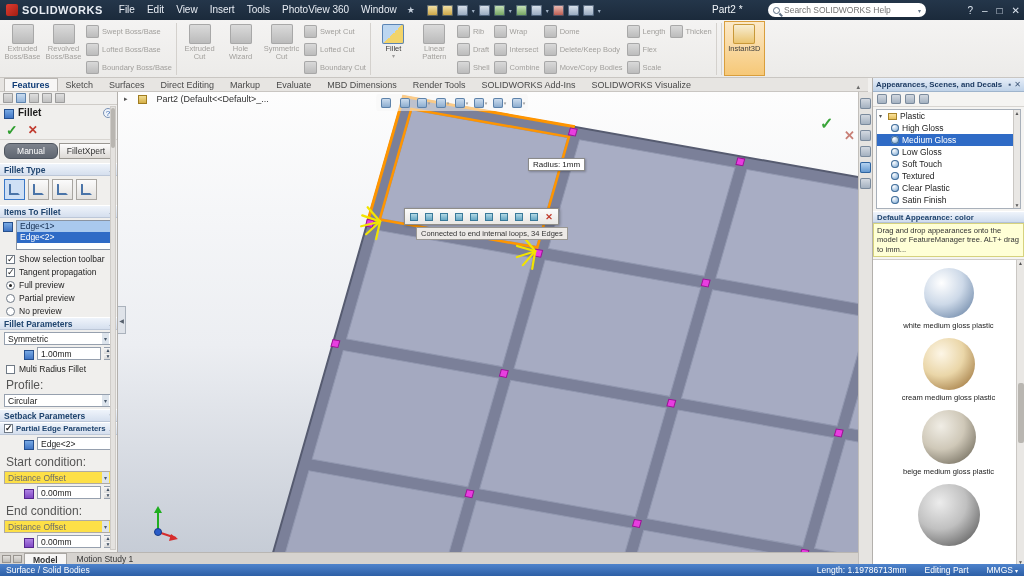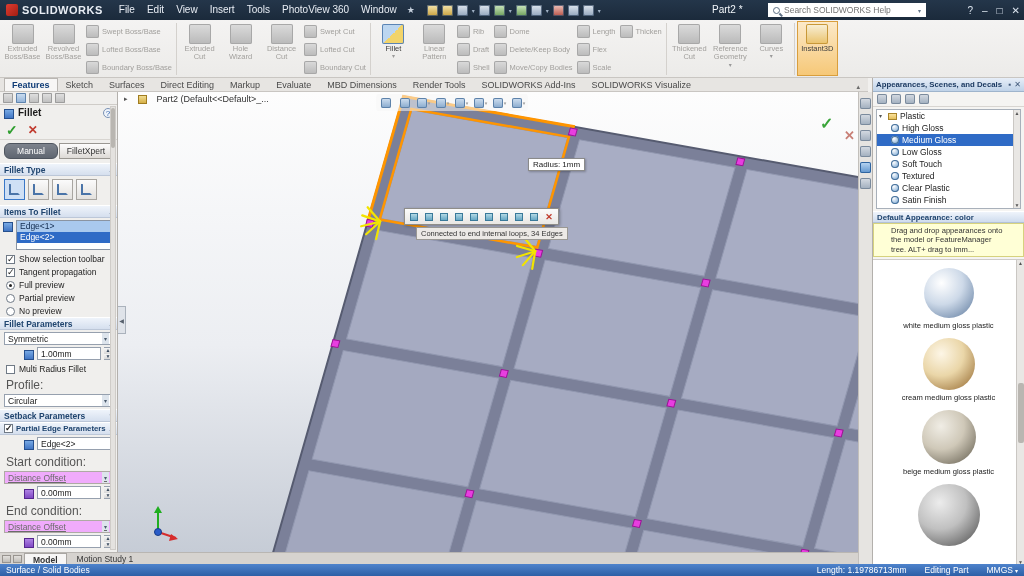--- a/index.html
+++ b/index.html
@@ -16,21 +16,21 @@
   .menu-item { font-size:10px; padding:0 6px; height:20px; line-height:20px; cursor:default; }
   .star { color:#c8d2de; font-size:9px; margin:0 4px; }
   .qicons { display:flex; align-items:center; gap:4px; margin-left:8px; }
   .qi { width:11px; height:11px; border-radius:2px; background:linear-gradient(#dfe6ee,#93a6bd);
     box-shadow:inset 0 0 0 1px rgba(60,80,105,.8); }
   .qi.y { background:linear-gradient(#f5e6b0,#c9a23e); }
   .qi.g { background:linear-gradient(#cfe8c2,#6da05a); }
   .qi.r { background:linear-gradient(#f0c4bc,#b85448); }
   .qcar { color:#9fb0c3; font-size:6px; }
   .doc-title { position:absolute; left:712px; top:0; height:20px; line-height:20px; font-size:10px; color:#f2f6fa; }
-  .search-box { position:absolute; right:98px; top:3px; width:158px; height:14px; background:#fff; border-radius:0;
+  .search-box { position:absolute; right:98px; top:3px; width:158px; height:14px; background:#fff; border-radius:7px;
     display:flex; align-items:center; padding:0 5px; gap:4px; }
   .mag { width:7px; height:7px; border:1.5px solid #5c6f84; border-radius:50%; position:relative; flex:none; }
   .mag::after { content:""; position:absolute; width:4px; height:1.5px; background:#5c6f84; transform:rotate(45deg); left:5px; top:6px; }
   .search-box input { border:none; outline:none; flex:1; font-size:8.5px; color:#444; font-family:"Liberation Sans",sans-serif; background:transparent; }
   .search-box .qcar { color:#66788c; }
   .win-ctrls { position:absolute; right:4px; top:0; height:20px; display:flex; align-items:center; gap:9px; color:#dbe4ee; font-size:10px; }
   .win-ctrls span { cursor:default; }
 
   
   .ribbon { top:20px; left:0; width:1024px; height:58px; background:linear-gradient(#f4f3f2,#ecebe9);
@@ -88,21 +88,21 @@
   .li.sel1 { background:#a9c9ee; color:#102a4e; }
   .li.sel2 { background:#2f6bc6; color:#fff; }
   .opt { display:flex; align-items:center; gap:4px; padding:2px 4px 1px 6px; font-size:8.5px; color:#1c1c1c; }
   .chk { width:9px; height:9px; background:#fff; border:1px solid #707a86; flex:none; position:relative; }
   .chk.on::after { content:"✓"; position:absolute; left:0px; top:-2px; font-size:9px; color:#222; }
   .rad { width:9px; height:9px; border-radius:50%; background:#fff; border:1px solid #707a86; flex:none; position:relative; }
   .rad.on::after { content:""; position:absolute; left:2px; top:2px; width:3px; height:3px; border-radius:50%; background:#222; }
   .combo { height:13px; background:#fff; border:1px solid #96a0ae; display:flex; align-items:center; font-size:8.5px;
     padding:0 3px; margin:2px 4px; color:#222; }
   .combo .car { margin-left:auto; font-size:6px; color:#4a5a6c; background:#dde4ec; padding:0 2px; align-self:stretch; display:flex; align-items:center; }
-  .combo.gray { background:#f0abfc; color:#6b6b6b; border-color:#aeaaa5;text-decoration:underline; }
+  .combo.gray { background:#fde047; color:#6b6b6b; border-color:#aeaaa5; }
   .field-row { display:flex; align-items:center; gap:3px; margin:2px 4px;padding-left:20px; }
   .numfield { flex:1; height:13px; background:#fff; border:1px solid #96a0ae; font-size:8.5px; display:flex; align-items:center; padding:0 3px; }
   .spin { width:9px; height:13px; border:1px solid #96a0ae; border-left:none; display:flex; flex-direction:column; }
   .spin b { flex:1; font-size:5px; line-height:5px; text-align:center; color:#3c4c60; background:linear-gradient(#f6f6f6,#d8d8d8); font-weight:normal; }
   .sub-label { font-size:12px; color:#555; padding:3px 6px 0 6px; }
   .pm-scroll { position:absolute; right:1px; top:14px; bottom:2px; width:6px; background:#e4e2df; border:1px solid #cfccc8; }
   .pm-scroll i { display:block; width:4px; height:40px; margin:1px auto; background:#b9b6b1; border-radius:2px; }
 
   
   .vp { top:92px; left:118px; width:740px; height:460px; background:linear-gradient(#fdfdfd 0%,#eceef2 55%,#c6ccd6 100%); overflow:hidden; }
@@ -142,21 +142,21 @@
   .trow { height:12px; line-height:12px; display:flex; align-items:center; gap:3px; padding:0 2px; color:#1c1c1c; white-space:nowrap; }
   .trow .tw { font-size:6px; color:#555; width:6px; }
   .fold-ico { width:9px; height:7px; background:linear-gradient(#ffe9a8,#e0b84e); box-shadow:inset 0 0 0 1px #a8842a; flex:none; }
   .ball-ico { width:8px; height:8px; border-radius:50%; background:radial-gradient(circle at 35% 30%,#fff,#9fc0e0 60%,#5a85b0); box-shadow:inset 0 0 0 1px #46709a; flex:none; }
   .trow.sel { background:#2f6bc6; color:#fff; }
   .trow.child { padding-left:14px; }
   .tree-scroll { position:absolute; right:0; top:0; bottom:0; width:7px; background:#e9e7e4; border-left:1px solid #cac7c3;
     display:flex; flex-direction:column; justify-content:space-between; align-items:center; font-size:5px; color:#555; }
   .def-app { height:12px; margin-top:2px; background:linear-gradient(#eff4fb,#cfdcee); border-top:1px solid #fff; border-bottom:1px solid #b3c2d6;
     font-size:7.8px; font-weight:bold; color:#20456f; display:flex; align-items:center; padding:0 4px; white-space:nowrap; }
-  .hintbox { margin:0; background:#ffffd6; border:1px solid #d6d27e; font-size:7.6px; color:#333; padding:2px 17px; line-height:1.25; }
+  .hintbox { margin:0; background:#ffffd6; border:1px solid #d6d27e; font-size:7.6px; color:#333; padding:2px 3px; line-height:1.25; }
   .thumbs { position:relative; margin-top:2px; height:306px; background:#fff; border-top:1px solid #cfccc8; overflow:hidden; }
   .thumb { display:flex; flex-direction:column; align-items:center; margin-top:8px; }
   .sph { border-radius:50%; }
   .sph.s1 { width:50px; height:50px; background:radial-gradient(circle at 35% 30%, #ffffff, #cdd9e8 45%, #8299b6 80%, #627b9a); }
   .sph.s2 { width:52px; height:52px; background:radial-gradient(circle at 35% 30%, #fdf6e6, #ead6a8 45%, #b08c56 80%, #8c6c3e); }
   .sph.s3 { width:54px; height:54px; background:radial-gradient(circle at 35% 30%, #f0ede5, #cfc8b8 45%, #857f70 80%, #615b4e); }
   .sph.s4 { width:62px; height:62px; background:radial-gradient(circle at 35% 30%, #ececec, #c0c0c0 45%, #727272 80%, #4c4c4c); }
   .thumb-label { font-size:7.6px; color:#222; margin-top:3px; text-align:left; }
   .thumb-scroll { position:absolute; right:0; top:0; bottom:0; width:8px; background:#e9e7e4; border-left:1px solid #cac7c3;
     display:flex; flex-direction:column; align-items:center; justify-content:space-between; font-size:5px; color:#555; }
@@ -248,21 +248,21 @@
       <div class="rlarge">
         <div class="ricon"></div>
         <span>Extruded Cut</span>
       </div>
       <div class="rlarge">
         <div class="ricon"></div>
         <span>Hole Wizard</span>
       </div>
       <div class="rlarge">
         <div class="ricon"></div>
-        <span>Distance Cut</span>
+        <span>Symmetric Cut</span>
       </div>
       <div class="rstack">
         <div class="rsmall">
             <span class="ricon14"></span>
             <span>Swept Cut</span>
           </div>
         <div class="rsmall">
             <span class="ricon14"></span>
             <span>Lofted Cut</span>
           </div>
@@ -293,20 +293,34 @@
             <span>Draft</span>
           </div>
         <div class="rsmall">
             <span class="ricon14"></span>
             <span>Shell</span>
           </div>
       </div>
       <div class="rstack">
         <div class="rsmall">
             <span class="ricon14"></span>
+            <span>Wrap</span>
+          </div>
+        <div class="rsmall">
+            <span class="ricon14"></span>
+            <span>Intersect</span>
+          </div>
+        <div class="rsmall">
+            <span class="ricon14"></span>
+            <span>Combine</span>
+          </div>
+      </div>
+      <div class="rstack">
+        <div class="rsmall">
+            <span class="ricon14"></span>
             <span>Dome</span>
           </div>
         <div class="rsmall">
             <span class="ricon14"></span>
             <span>Delete/Keep Body</span>
           </div>
         <div class="rsmall">
             <span class="ricon14"></span>
             <span>Move/Copy Bodies</span>
           </div>
@@ -326,36 +340,20 @@
           </div>
       </div>
       <div class="rstack">
         <div class="rsmall">
             <span class="ricon14"></span>
             <span>Thicken</span>
           </div>
       </div>
     </div>
     <div class="rsep"></div>
-    <div class="rgroup">
-      <div class="rlarge">
-        <div class="ricon"></div>
-        <span>Thickened Cut</span>
-      </div>
-      <div class="rlarge">
-        <div class="ricon"></div>
-        <span>Reference Geometry</span>
-          <span class="rcaret">▾</span>
-      </div>
-      <div class="rlarge">
-        <div class="ricon"></div>
-        <span>Curves</span>
-          <span class="rcaret">▾</span>
-      </div>
-    </div>
     <div class="rsep"></div>
     <div class="rgroup">
       <div class="rlarge en active">
         <div class="ricon i3d"></div>
         <span>Instant3D</span>
       </div>
     </div>
   </div>
 
   <div class="abs tabbar">

